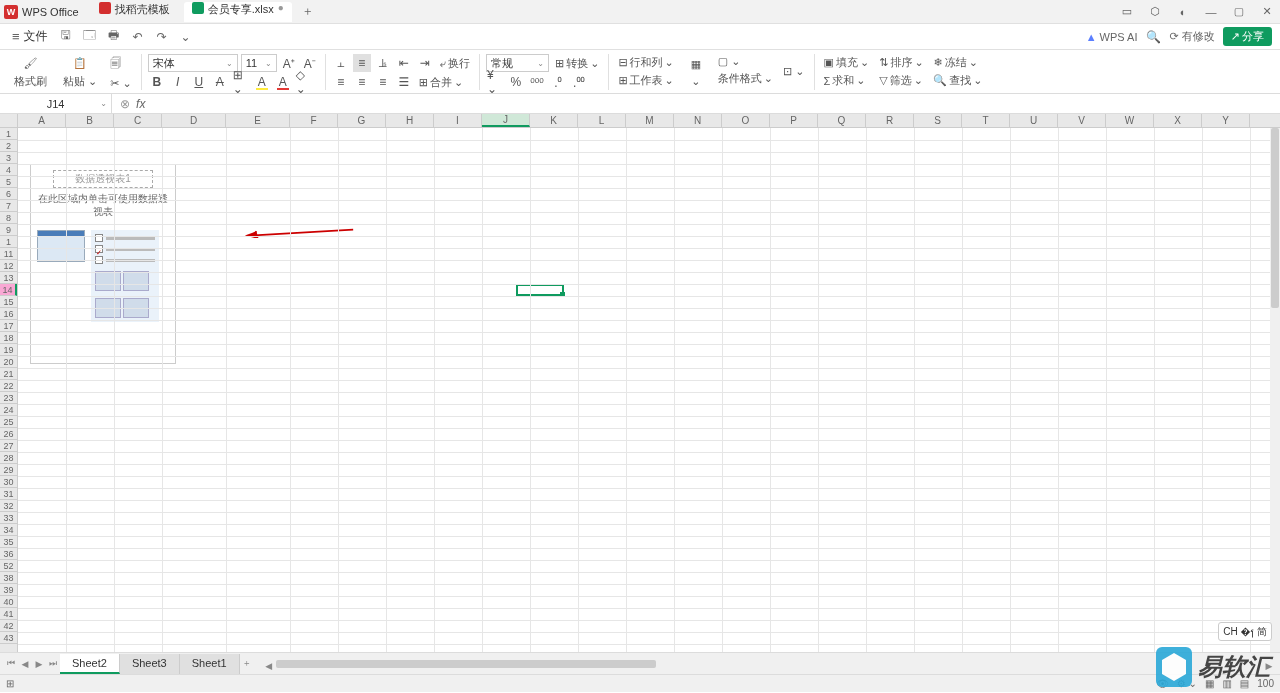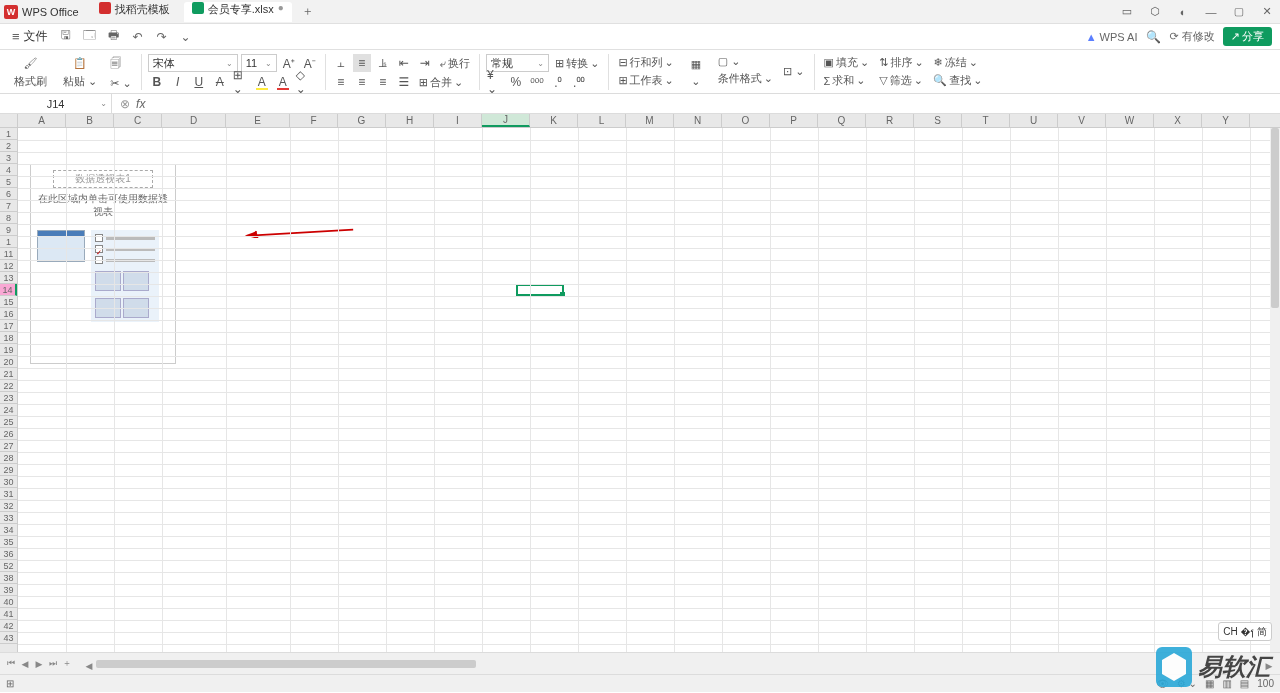--- a/index.html
+++ b/index.html
@@ -452,20 +452,25 @@
 <div class="scroll-v">
     <div class="scroll-v-thumb"></div>
   </div>
 <div class="ime-badge">CH �ⳕ 简</div>
 
 <div class="sheet-tabs-bar">
   <span class="nav-btn">⏮</span>
   <span class="nav-btn">◀</span>
   <span class="nav-btn">▶</span>
   <span class="nav-btn">⏭</span>
+  <div id="sheetTabs" style="display:flex">
+      <div class="sheet-tab active">Sheet2</div>
+      <div class="sheet-tab">Sheet3</div>
+      <div class="sheet-tab">Sheet1</div>
+    </div>
   <span class="nav-btn">＋</span>
   <div class="scroll-h">
     <span class="nav-btn" style="position:absolute;left:0">◀</span>
     <div class="scroll-h-thumb"></div>
     <span class="nav-btn" style="position:absolute;right:0">▶</span>
   </div>
 </div>
 
 <div class="status-bar">
   <span>⊞</span>

